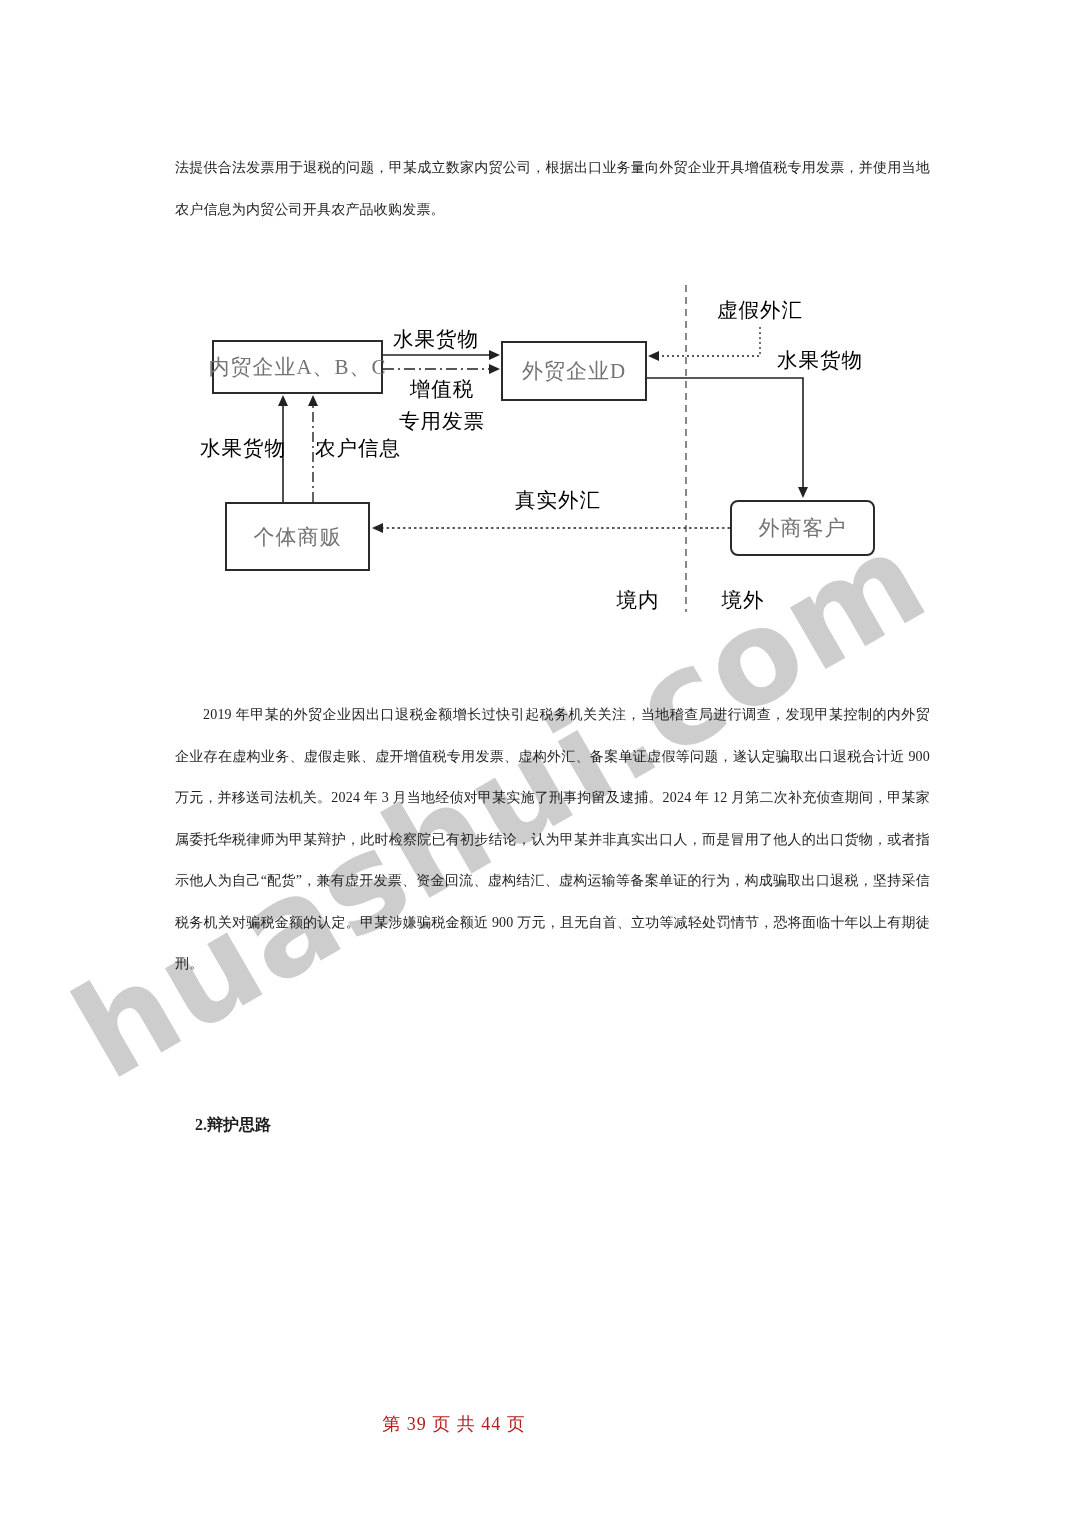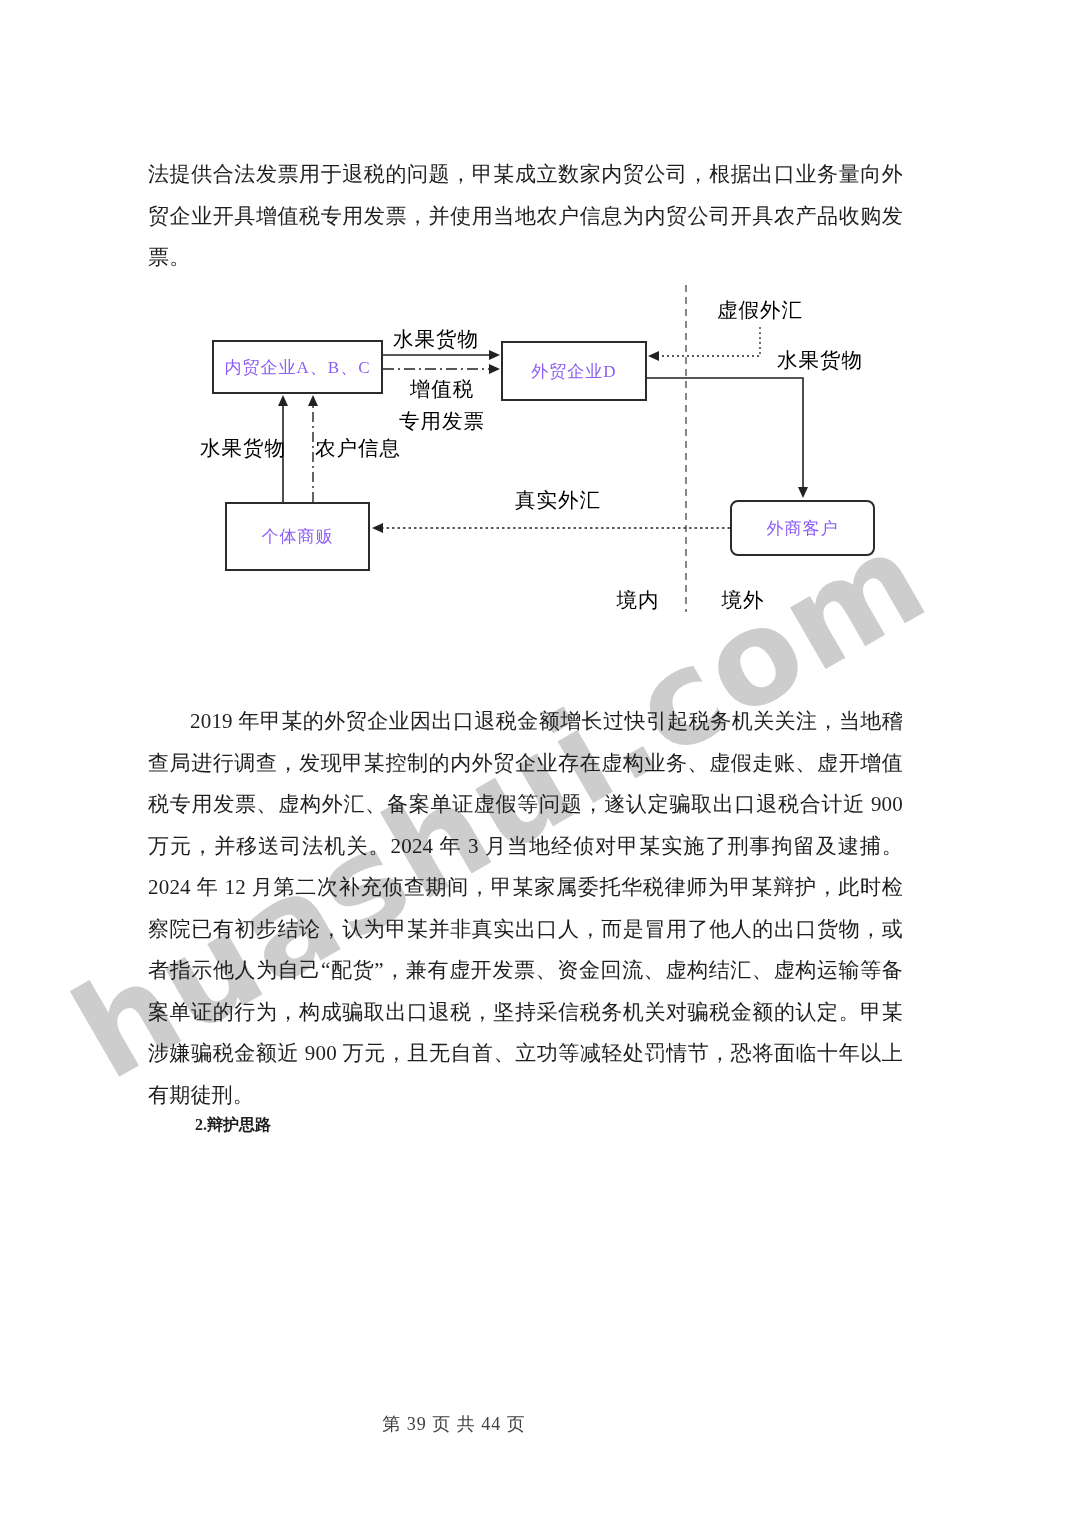--- a/index.html
+++ b/index.html
@@ -9,40 +9,40 @@
     overflow:hidden;
   }
   .watermark{
     position:absolute;left:500px;top:805px;
     transform:translate(-50%,-50%) rotate(-30deg);
     font-family:"DejaVu Sans","Liberation Sans",sans-serif;
     font-weight:700;font-size:130px;letter-spacing:2px;
     color:#c9c9c9;white-space:nowrap;z-index:1;opacity:.92;
   }
   .textblock{
-    position:absolute;left:148px;width:755px;z-index:2;
-    font-size:21px;line-height:41.5px;text-align:justify;
+    position:absolute;left:175px;width:755px;z-index:2;
+    font-size:14px;line-height:41.5px;text-align:justify;
     letter-spacing:0.2px;
   }
   .indent{text-indent:2em;}
   .heading{
     position:absolute;left:163px;width:755px;z-index:2;
     font-size:16px;line-height:41.5px;font-weight:bold;text-indent:2em;
   }
   .footer{
     position:absolute;left:0;top:1412px;width:908px;z-index:2;
-    text-align:center;font-size:18px;color:#404040;letter-spacing:1px;
+    text-align:center;font-size:18px;color:#b91c1c;letter-spacing:1px;
   }
   
   .diagram{position:absolute;left:150px;top:285px;width:800px;height:340px;z-index:2;}
   .diagram svg{position:absolute;left:0;top:0;}
   .node{
     position:absolute;box-sizing:border-box;border:2px solid #2b2b2b;background:#fff;
     display:flex;align-items:center;justify-content:center;
-    font-size:17px;color:#8b5cf6;letter-spacing:1px;white-space:nowrap;
+    font-size:21px;color:#737373;letter-spacing:1px;white-space:nowrap;
   }
   .dlabel{
     position:absolute;font-size:20.5px;color:#000000;letter-spacing:1px;
     text-align:center;white-space:nowrap;
   }
   .node-domestic{left:62px;top:55px;width:171px;height:54px;}
   .node-foreign{left:351px;top:56px;width:146px;height:60px;}
   .node-vendor{left:75px;top:217px;width:145px;height:69px;}
   .node-overseas{left:580px;top:215px;width:145px;height:56px;border-radius:8px;}
   .lbl-fruit-top{left:236px;top:40px;width:100px;}

